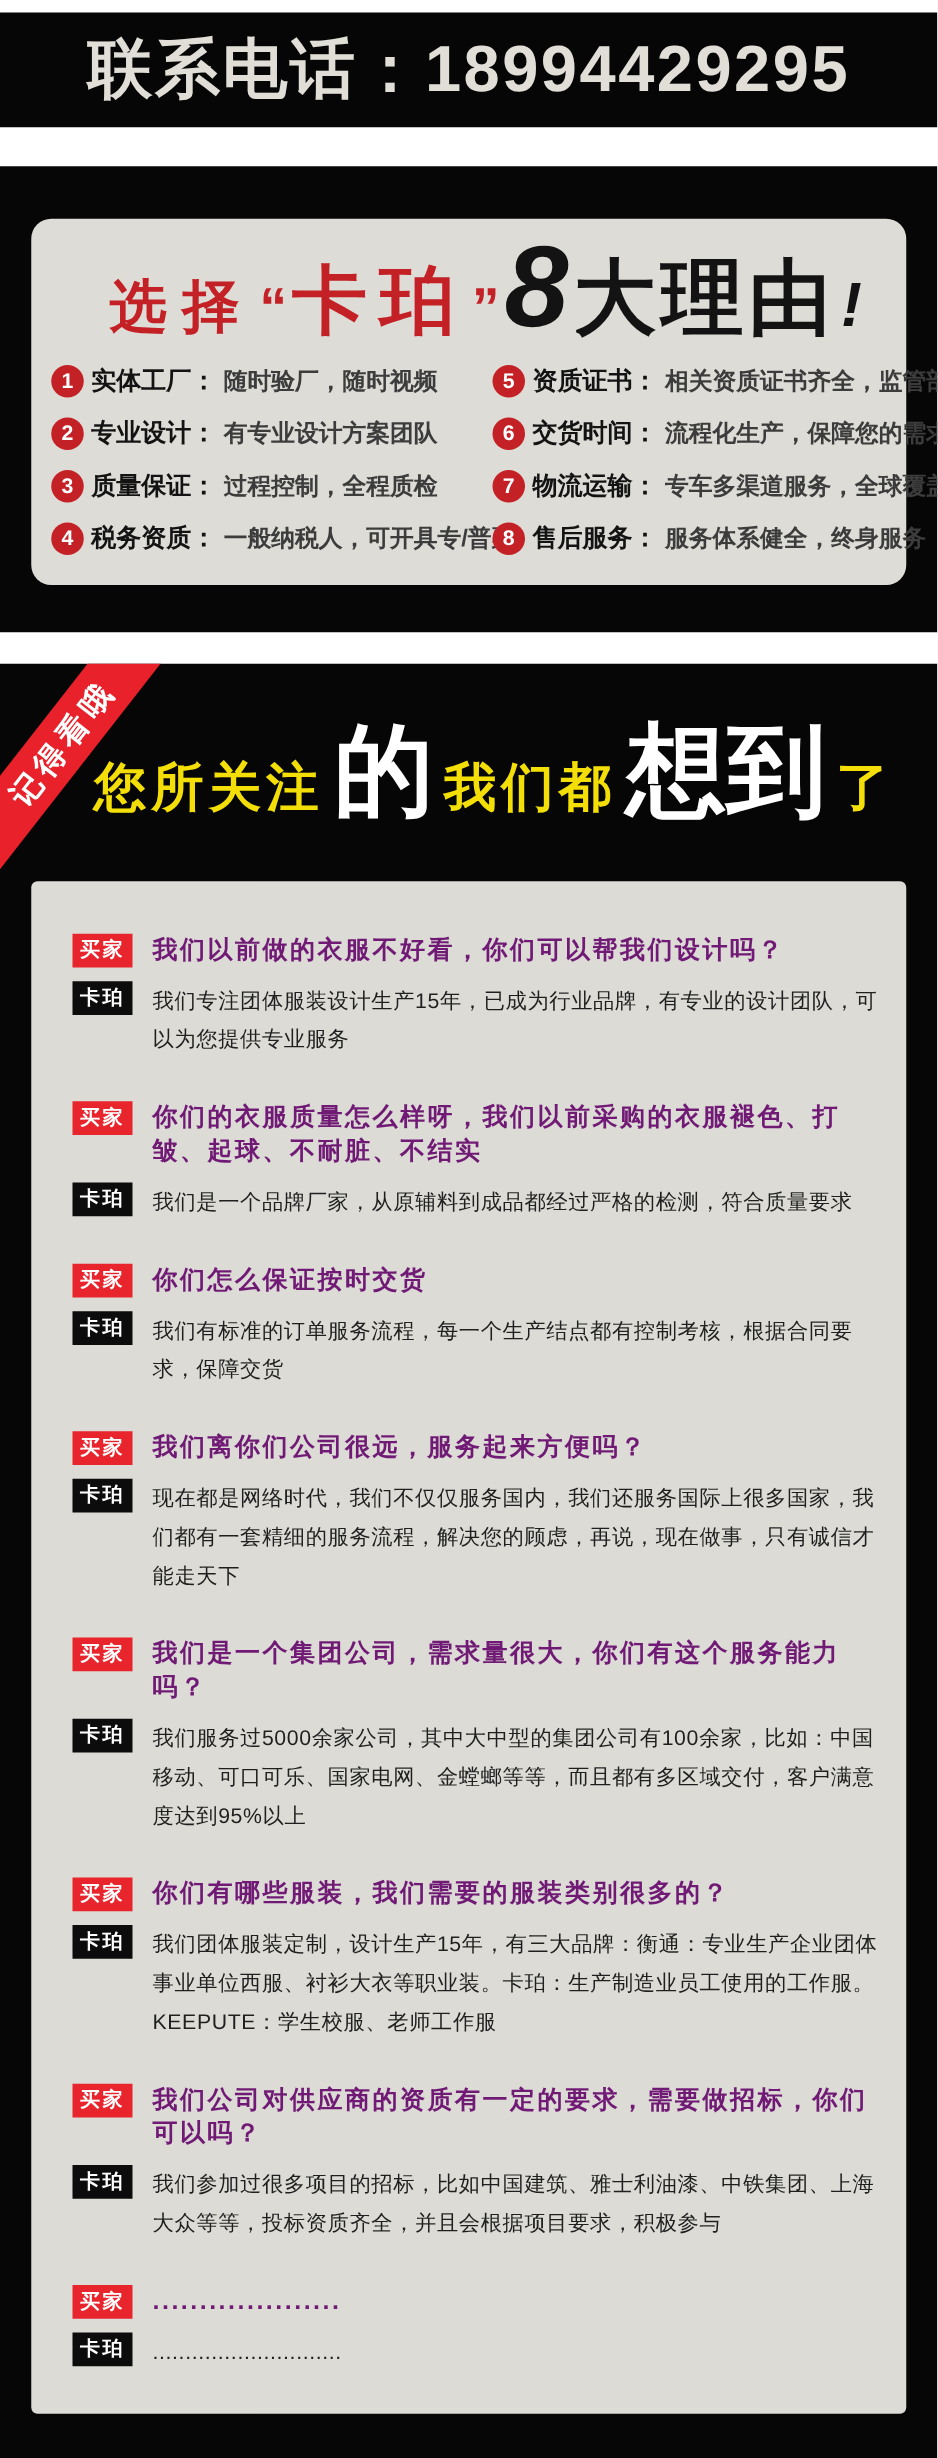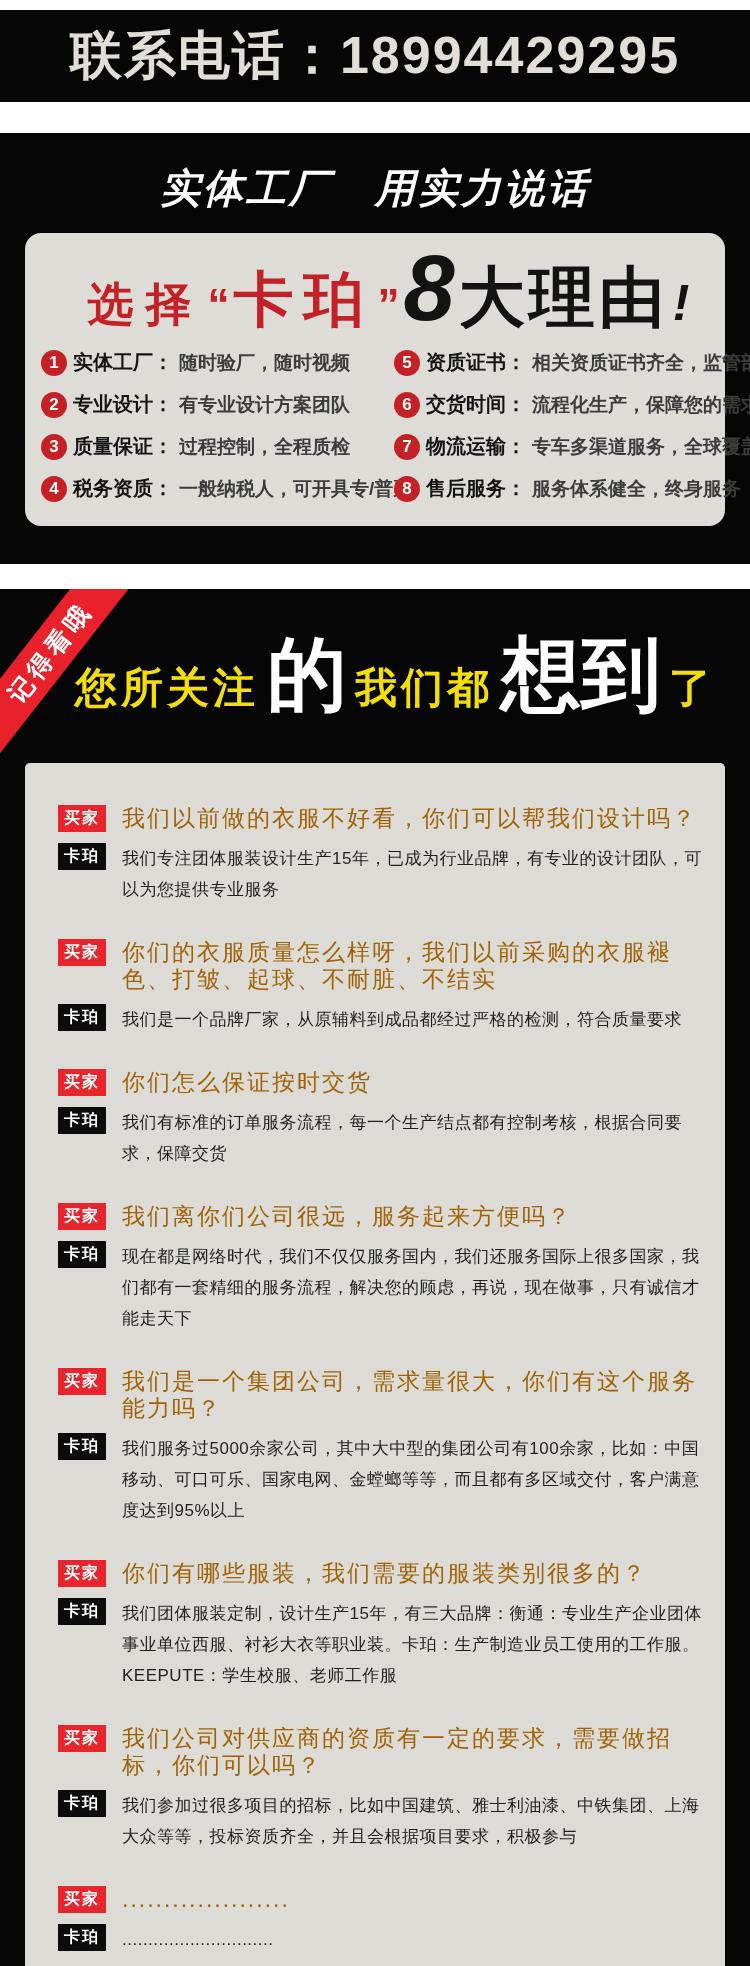--- a/index.html
+++ b/index.html
@@ -65,21 +65,21 @@
   .qa-pair:last-child{margin-bottom:6px;}
   .qa-row{display:flex;align-items:flex-start;gap:16px;}
   .qa-row.q{margin-bottom:11px;}
   .qa-badge{
     flex:0 0 48px;height:27px;display:flex;align-items:center;justify-content:center;
     color:#ffffff;font-size:16px;font-weight:700;letter-spacing:2px;
   }
   .qa-badge.buyer{background:#e8242c;}
   .qa-badge.brand{background:#0c0c0c;}
   .qa-qtext{
-    color:#a16207;font-size:23px;font-weight:400;letter-spacing:2px;line-height:27px;
+    color:#701a75;font-size:20px;font-weight:700;letter-spacing:2px;line-height:27px;
   }
   .qa-atext{color:#1f1f1f;font-size:17px;font-weight:500;letter-spacing:0.5px;line-height:31px;}
   .qa-phone{
     margin-top:30px;display:flex;align-items:center;justify-content:center;
     color:#e0ded6;font-size:52px;font-weight:700;letter-spacing:2px;height:74px;
   }
 </style>
 </head>
 <body>
 
@@ -87,21 +87,20 @@
 
   <div class="strip"></div>
 
   <div class="phone-banner">
     <span>联系电话：18994429295</span>
   </div>
 
   <div class="gap31"></div>
 
   <div class="sec-factory">
-    <div class="factory-title">实体工厂　用实力说话</div>
 
     <div class="reasons-card">
       <div class="reasons-title">
         <span class="rt-prefix">选择</span>
         <span class="rt-quote">“</span>
         <span class="rt-brand">卡珀</span>
         <span class="rt-quote">”</span>
         <span class="rt-number">8</span>
         <span class="rt-suffix">大理由</span>
         <span class="rt-bang">!</span>

